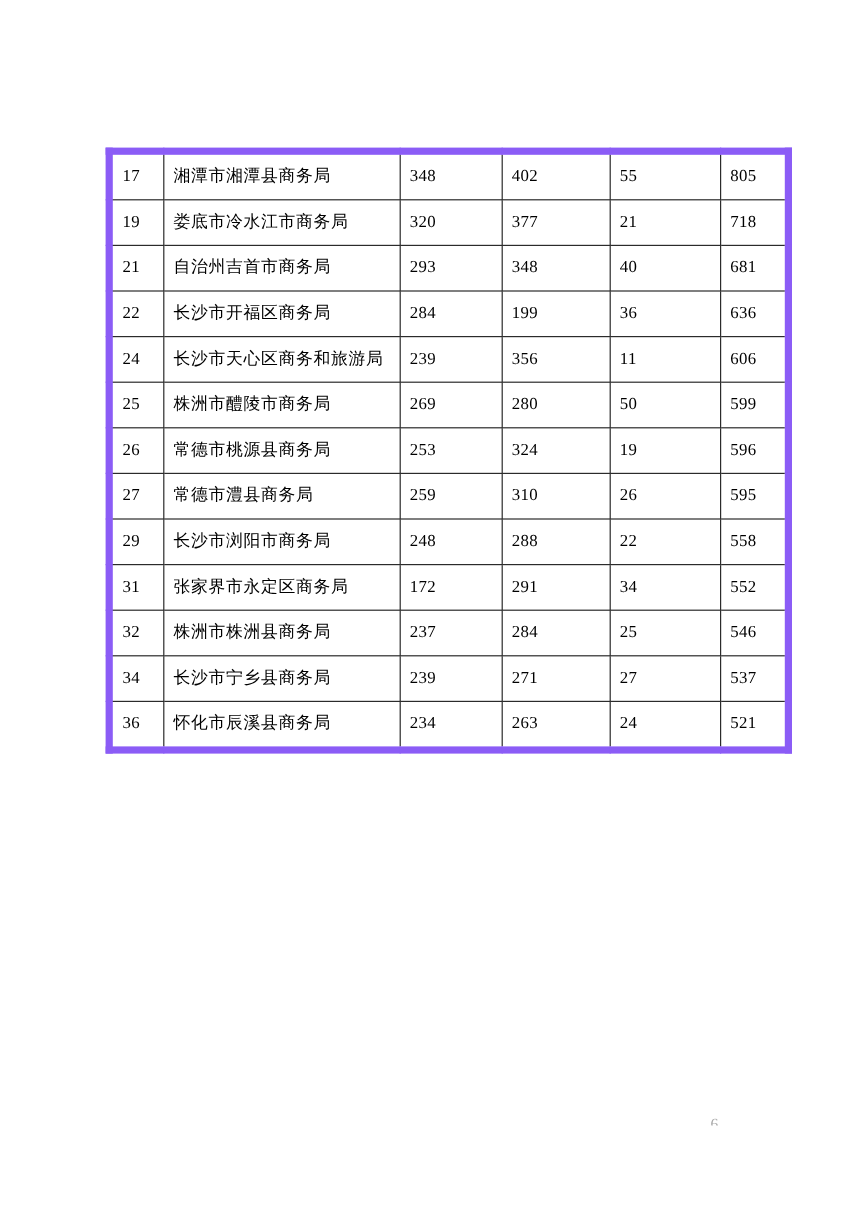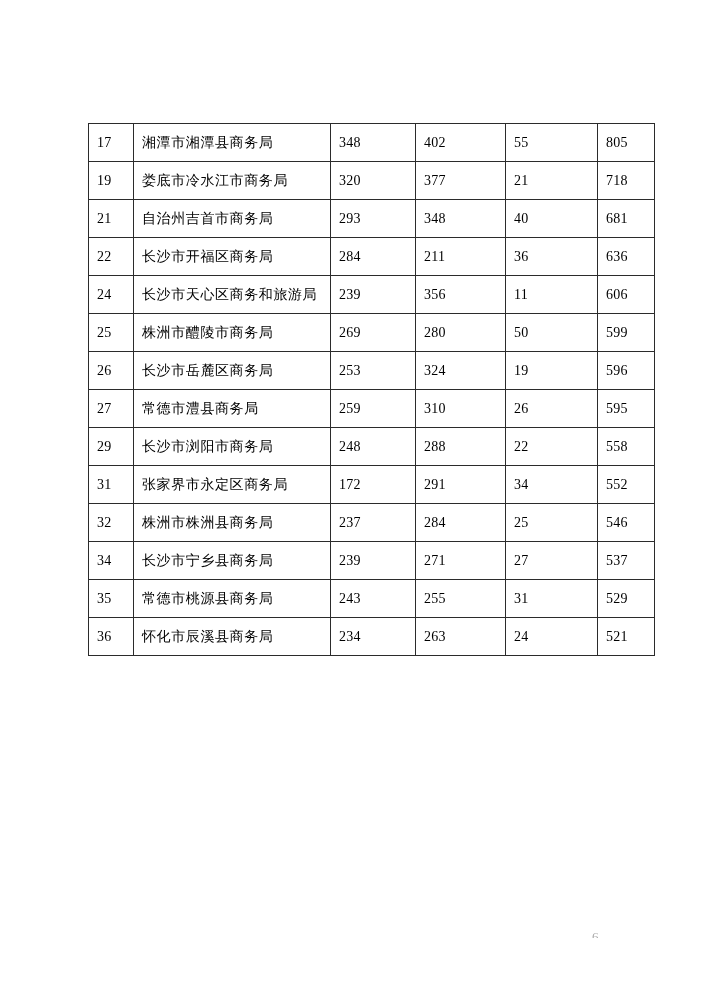--- a/index.html
+++ b/index.html
@@ -32,21 +32,21 @@
     position: absolute;
     left: 88px;
     top: 123px;
     width: 566px;
   }
 
   table.data-table {
     border-collapse: collapse;
     table-layout: fixed;
     width: 566px;
-    border: 1px solid #8b5cf6;
+    border: 6px solid #8b5cf6;
   }
 
   table.data-table td {
     border: 1px solid #2b2b2b;
     height: 37px;
     padding: 0 0 0 8px;
     vertical-align: middle;
     font-size: 14px;
     line-height: 1.1;
     white-space: nowrap;
@@ -130,21 +130,21 @@
             <td class="cell-name">自治州吉首市商务局</td>
             <td class="cell-num">293</td>
             <td class="cell-num">348</td>
             <td class="cell-num">40</td>
             <td class="cell-num">681</td>
           </tr>
           <tr>
             <td class="cell-rank">22</td>
             <td class="cell-name">长沙市开福区商务局</td>
             <td class="cell-num">284</td>
-            <td class="cell-num">211</td>
+            <td class="cell-num">199</td>
             <td class="cell-num">36</td>
             <td class="cell-num">636</td>
           </tr>
           <tr>
             <td class="cell-rank">24</td>
             <td class="cell-name">长沙市天心区商务和旅游局</td>
             <td class="cell-num">239</td>
             <td class="cell-num">356</td>
             <td class="cell-num">11</td>
             <td class="cell-num">606</td>
@@ -152,21 +152,21 @@
           <tr>
             <td class="cell-rank">25</td>
             <td class="cell-name">株洲市醴陵市商务局</td>
             <td class="cell-num">269</td>
             <td class="cell-num">280</td>
             <td class="cell-num">50</td>
             <td class="cell-num">599</td>
           </tr>
           <tr>
             <td class="cell-rank">26</td>
-            <td class="cell-name">长沙市岳麓区商务局</td>
+            <td class="cell-name">常德市桃源县商务局</td>
             <td class="cell-num">253</td>
             <td class="cell-num">324</td>
             <td class="cell-num">19</td>
             <td class="cell-num">596</td>
           </tr>
           <tr>
             <td class="cell-rank">27</td>
             <td class="cell-name">常德市澧县商务局</td>
             <td class="cell-num">259</td>
             <td class="cell-num">310</td>
@@ -199,28 +199,20 @@
           </tr>
           <tr>
             <td class="cell-rank">34</td>
             <td class="cell-name">长沙市宁乡县商务局</td>
             <td class="cell-num">239</td>
             <td class="cell-num">271</td>
             <td class="cell-num">27</td>
             <td class="cell-num">537</td>
           </tr>
           <tr>
-            <td class="cell-rank">35</td>
-            <td class="cell-name">常德市桃源县商务局</td>
-            <td class="cell-num">243</td>
-            <td class="cell-num">255</td>
-            <td class="cell-num">31</td>
-            <td class="cell-num">529</td>
-          </tr>
-          <tr>
             <td class="cell-rank">36</td>
             <td class="cell-name">怀化市辰溪县商务局</td>
             <td class="cell-num">234</td>
             <td class="cell-num">263</td>
             <td class="cell-num">24</td>
             <td class="cell-num">521</td>
           </tr>
         </tbody>
     </table>
   </div>

